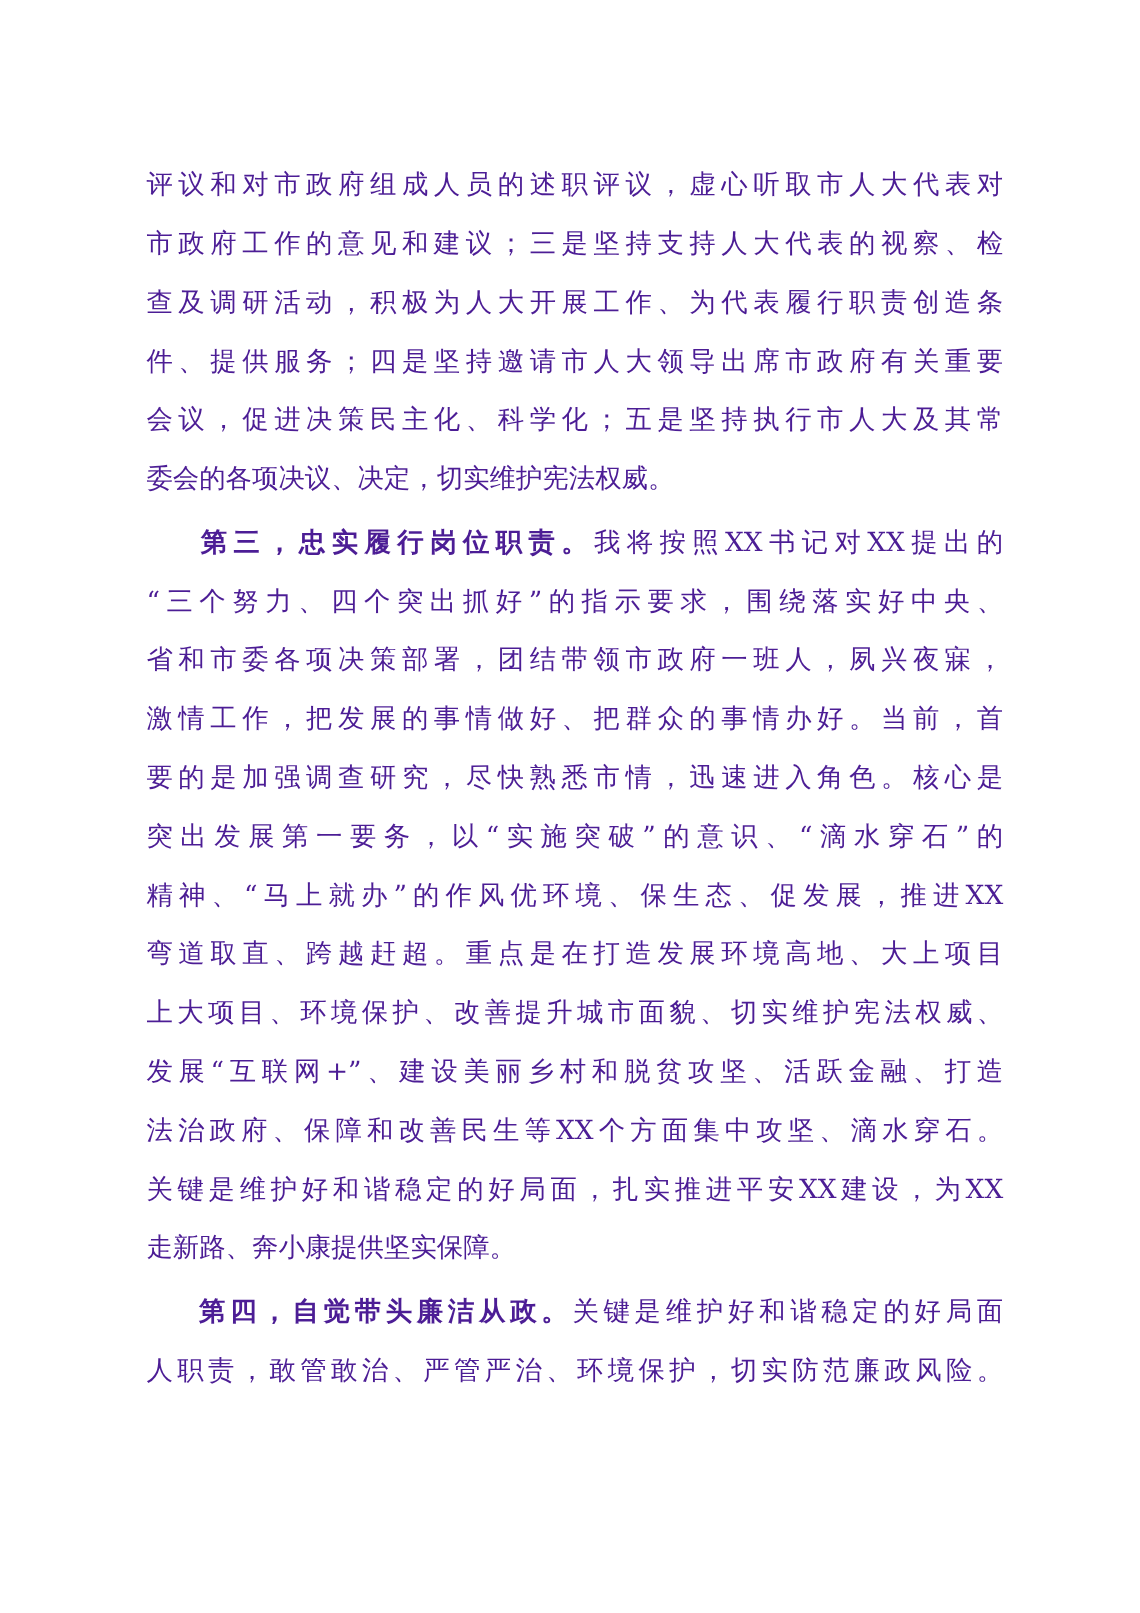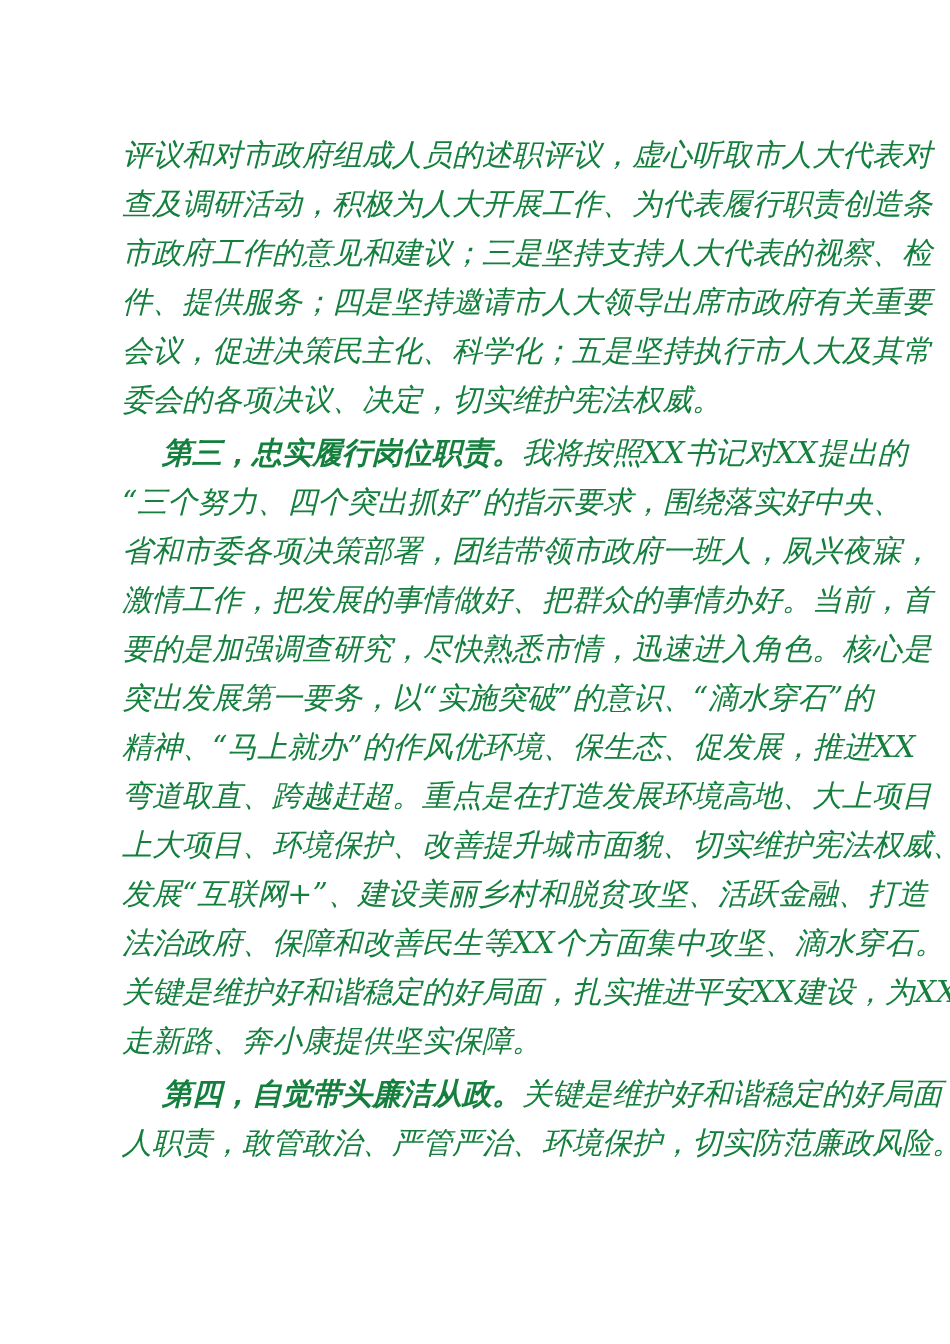--- a/index.html
+++ b/index.html
@@ -12,24 +12,23 @@
       height: 1344px;
       position: relative;
       overflow: hidden;
     }
     .page {
       position: absolute;
       left: 122px;
       top: 130px;
       width: 714px;
       font-family: "DejaVu Serif", "Liberation Serif", serif;
-      color: #15803d;
-      font-size: 30px;
+      color: #4c1d95;
+      font-size: 22px;
       line-height: 49px;
-      font-style: italic;
     }
     .line {
       display: block;
       height: 49px;
       white-space: nowrap;
       text-align: justify;
       text-align-last: justify;
       letter-spacing: 0px;
     }
     .line.last {
@@ -51,22 +50,22 @@
       width: 40px;
     }
   </style>
 </head>
 <body>
 
 <div class="page">
 
   <div class="para">
     <span class="line">评议和对市政府组成人员的述职评议，虚心听取市人大代表对</span>
+    <span class="line">市政府工作的意见和建议；三是坚持支持人大代表的视察、检</span>
     <span class="line">查及调研活动，积极为人大开展工作、为代表履行职责创造条</span>
-    <span class="line">市政府工作的意见和建议；三是坚持支持人大代表的视察、检</span>
     <span class="line">件、提供服务；四是坚持邀请市人大领导出席市政府有关重要</span>
     <span class="line">会议，促进决策民主化、科学化；五是坚持执行市人大及其常</span>
     <span class="line last">委会的各项决议、决定，切实维护宪法权威。</span>
   </div>
 
   <div class="para">
     <span class="line"><span class="indent"></span><span class="bold">第三，忠实履行岗位职责。</span><span>我将按照XX书记对XX提出的</span></span>
     <span class="line">“三个努力、四个突出抓好”的指示要求，围绕落实好中央、</span>
     <span class="line">省和市委各项决策部署，团结带领市政府一班人，夙兴夜寐，</span>
     <span class="line">激情工作，把发展的事情做好、把群众的事情办好。当前，首</span>

